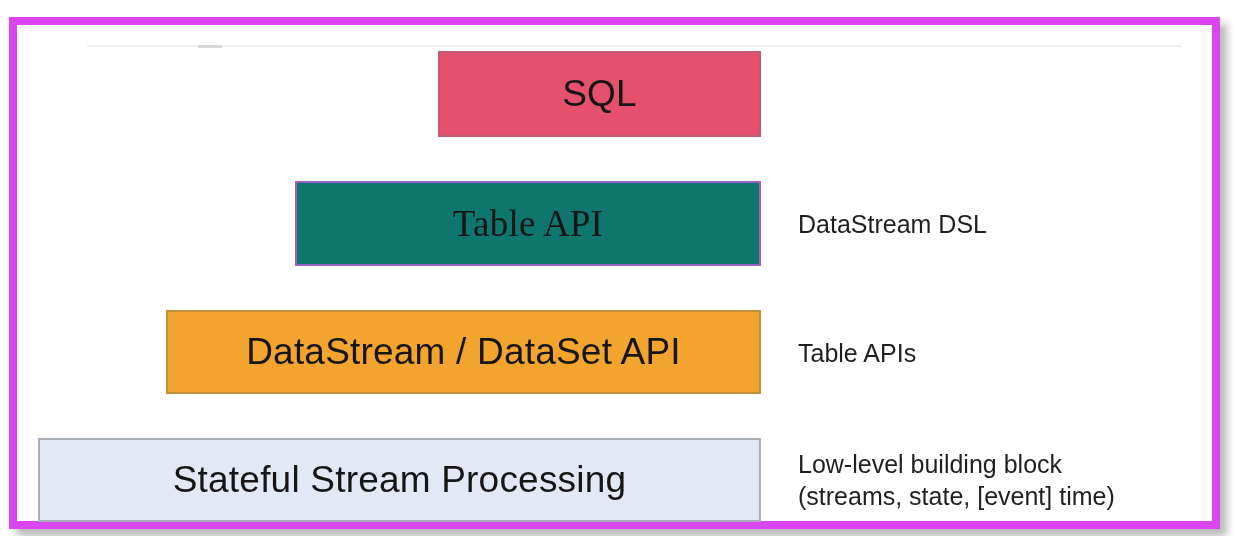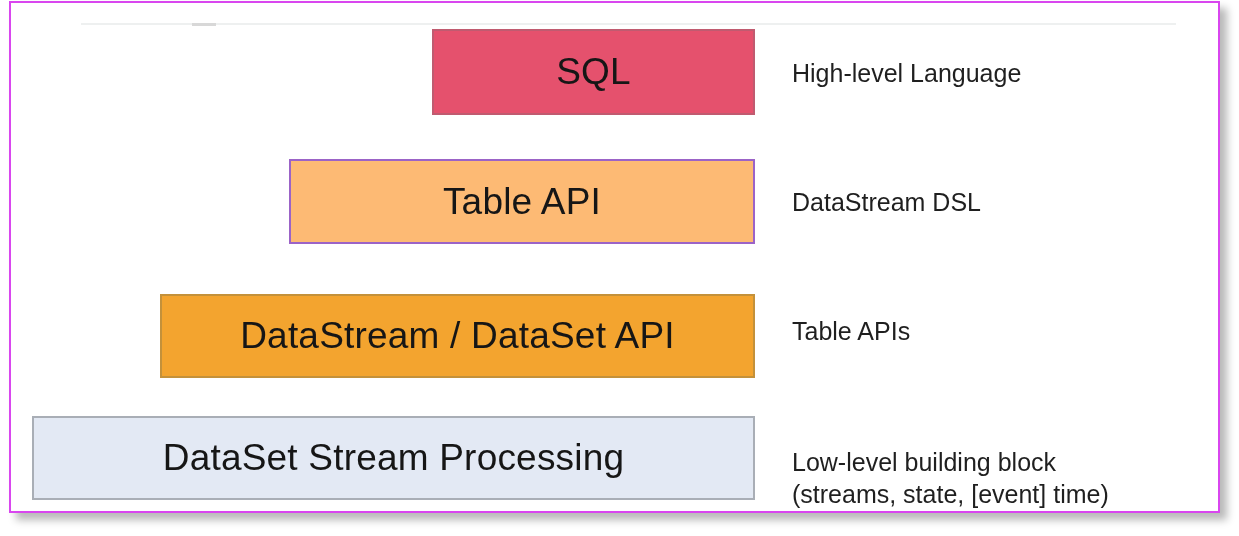--- a/index.html
+++ b/index.html
@@ -12,25 +12,25 @@
     font-family: "Liberation Sans", "DejaVu Sans", sans-serif;
   }
   .viewport {
     position: relative;
     width: 1239px;
     height: 536px;
   }
   .card {
     position: absolute;
     left: 9px;
-    top: 1px;
+    top: 17px;
     width: 1211px;
     height: 512px;
     background: #ffffff;
-    border: 2px solid #d946ef;
+    border: 8px solid #d946ef;
     box-sizing: border-box;
     box-shadow: 7px 7px 8px rgba(0,0,0,0.28);
   }
   .artifact-line {
     position: absolute;
     left: 70px;
     top: 20px;
     width: 1095px;
     height: 2px;
   }
@@ -60,46 +60,45 @@
     position: absolute;
     left: 781px;
     font-size: 25px;
     color: #1f1f1f;
     white-space: pre-line;
     line-height: 1.28;
   }
   .ann-0 { top: 54px; }
   .ann-1 { top: 183px; }
   .ann-2 { top: 312px; }
-  .ann-3 { top: 423px; margin-top: 20px; }
+  .ann-3 { top: 423px; }
 </style>
 </head>
 <body>
 
 <div class="viewport">
   <div class="card">
 
     <div class="artifact-line" style="background-color: rgb(238, 240, 240);"></div>
     <div class="artifact-dash" style="background-color: rgb(216, 216, 216);"></div>
 
     <div class="box box-sql" style="background-color: rgb(229, 81, 109); border-color: rgb(192, 91, 112);">
       <span>SQL</span>
     </div>
-    <div class="annotation ann-0">High-level Language</div>
 
-    <div class="box box-table" style="background-color: #fdba74; border-color: rgb(155, 99, 199);">
+    <div class="box box-table" style="background-color: #0f766e; border-color: rgb(155, 99, 199); font-family: Liberation Serif, serif;">
       <span>Table API</span>
     </div>
     <div class="annotation ann-1">DataStream DSL</div>
 
-    <div class="box box-datastream" style="background-color: rgb(243, 164, 47); border-color: rgb(196, 145, 58); margin-top: 6px;">
+    <div class="box box-datastream" style="background-color: rgb(243, 164, 47); border-color: rgb(196, 145, 58);">
       <span>DataStream / DataSet API</span>
     </div>
     <div class="annotation ann-2">Table APIs</div>
 
     <div class="box box-stateful" style="background-color: rgb(227, 233, 244); border-color: rgb(169, 174, 182);">
-      <span>DataSet Stream Processing</span>
+      <span>Stateful Stream Processing</span>
     </div>
     <div class="annotation ann-3">Low-level building block
 (streams, state, [event] time)</div>
 
   </div>
 </div>
 
 </body></html>

